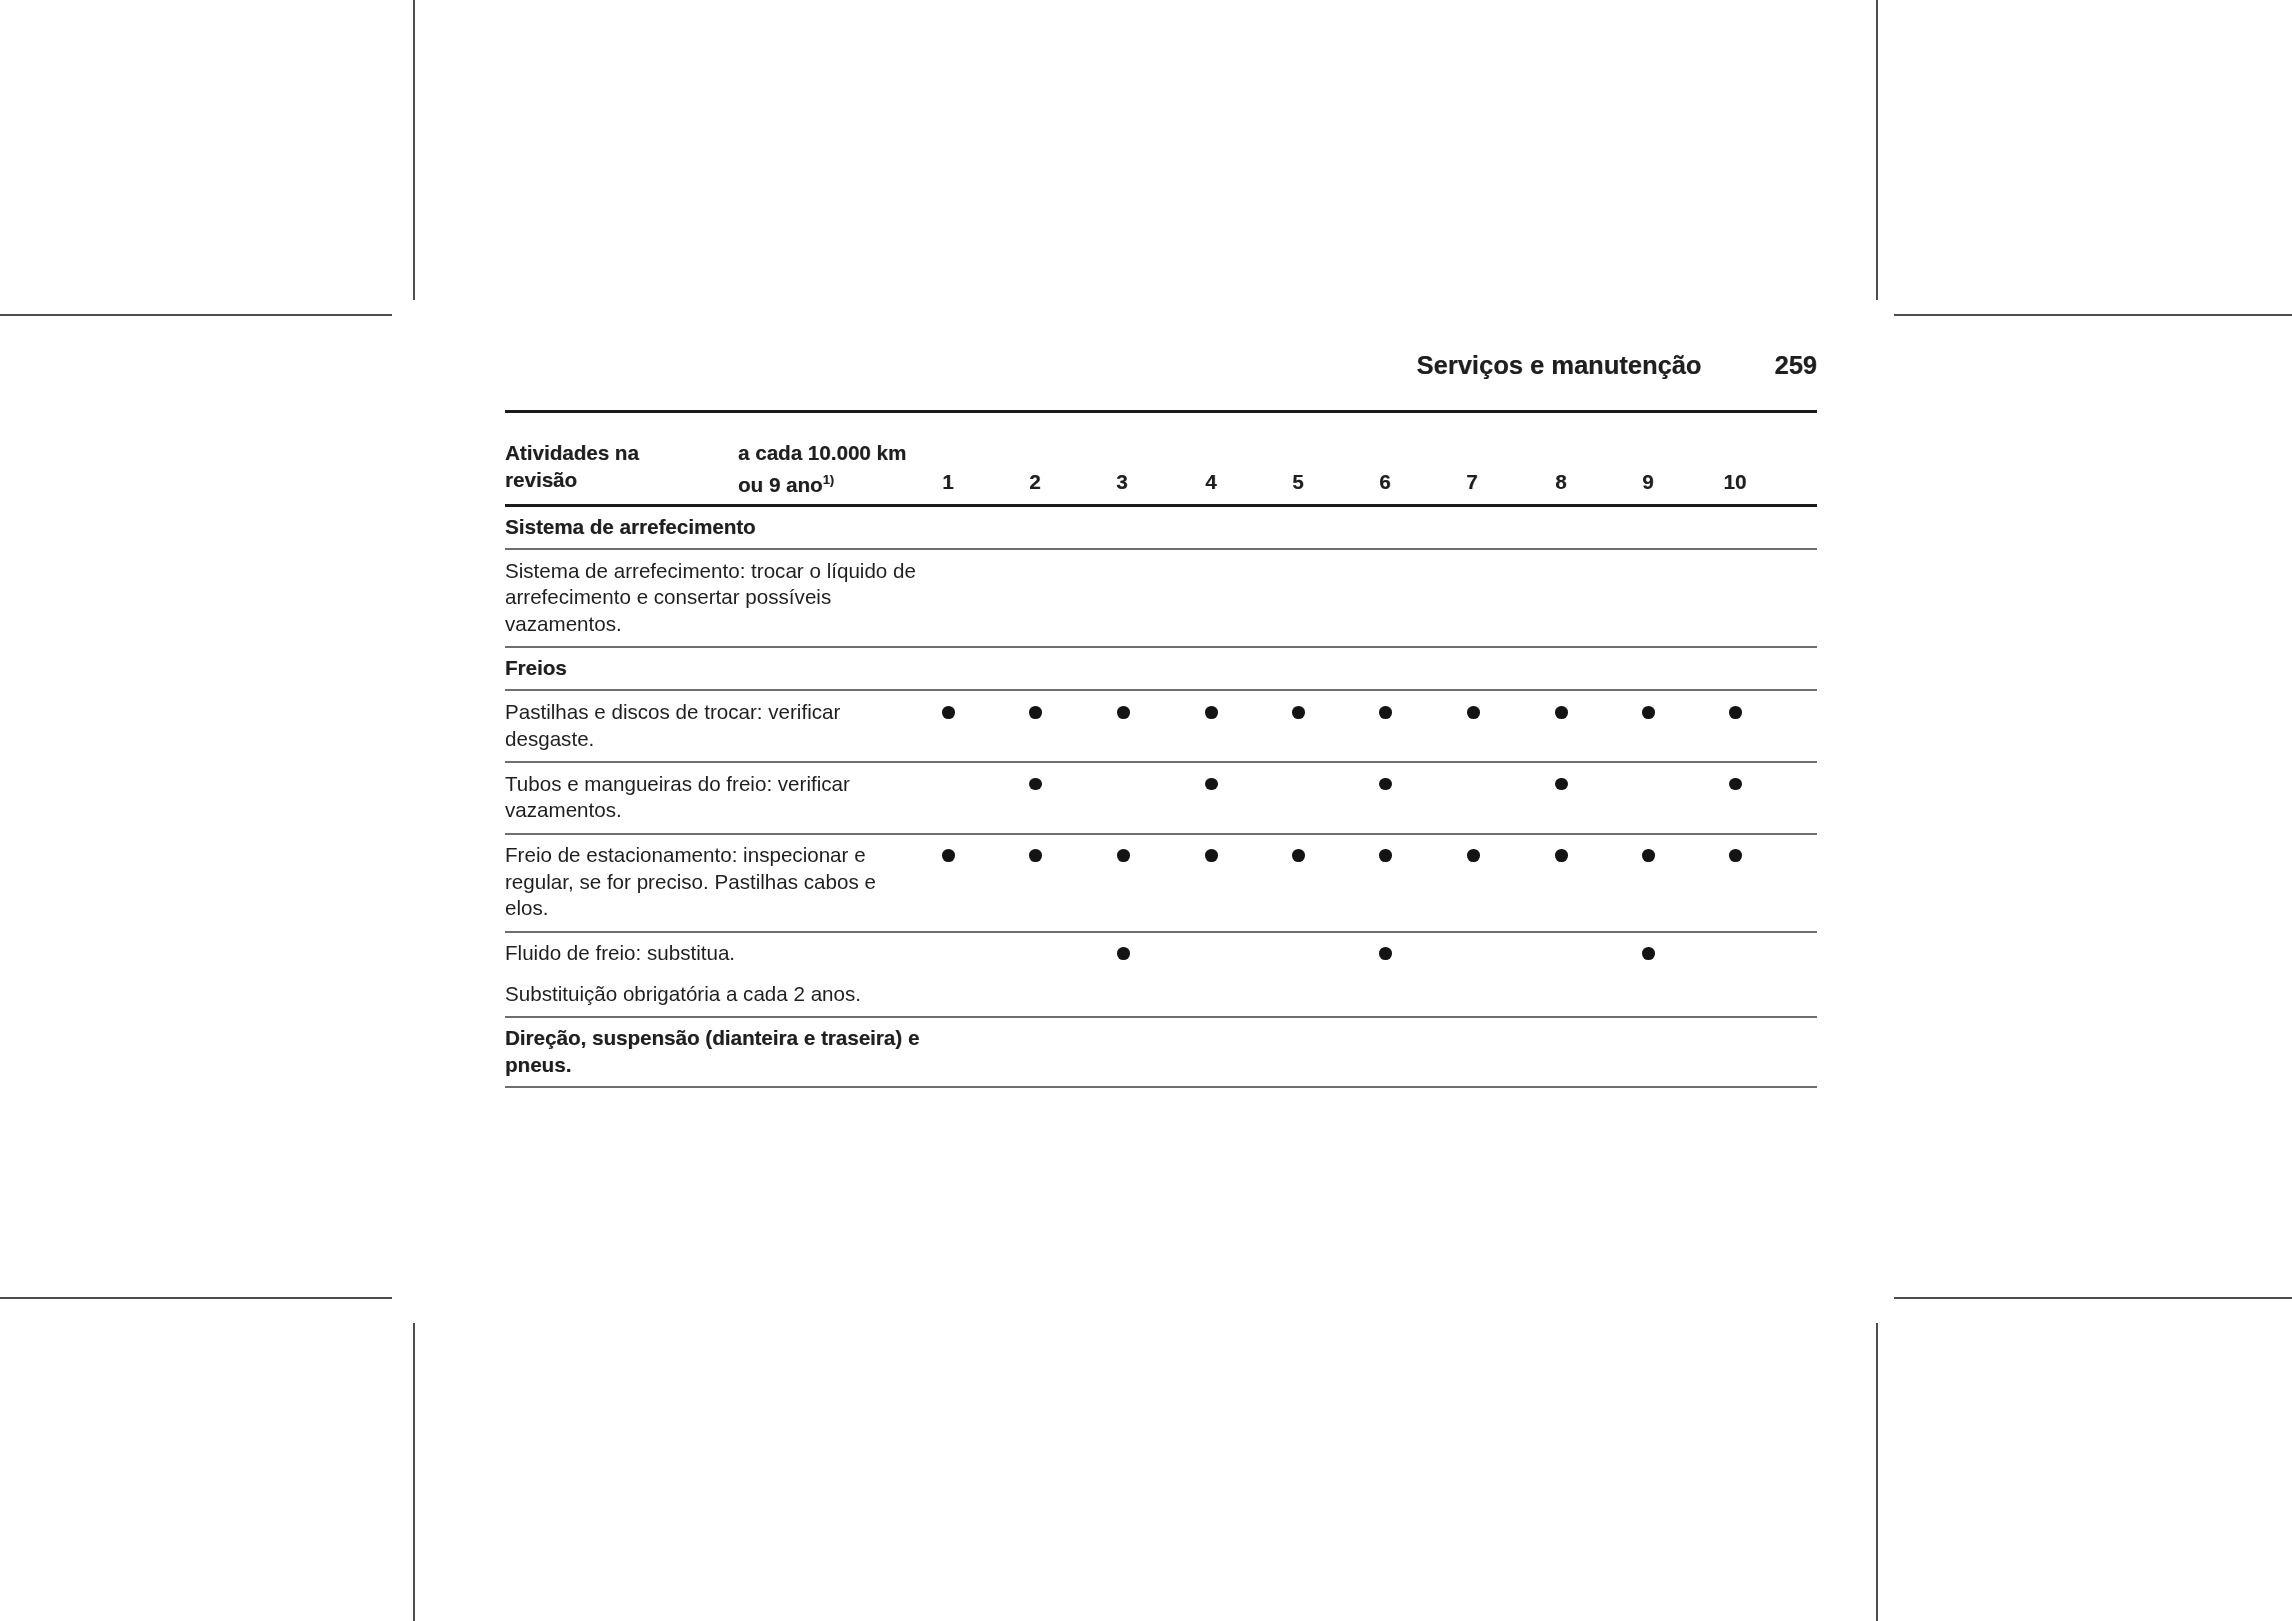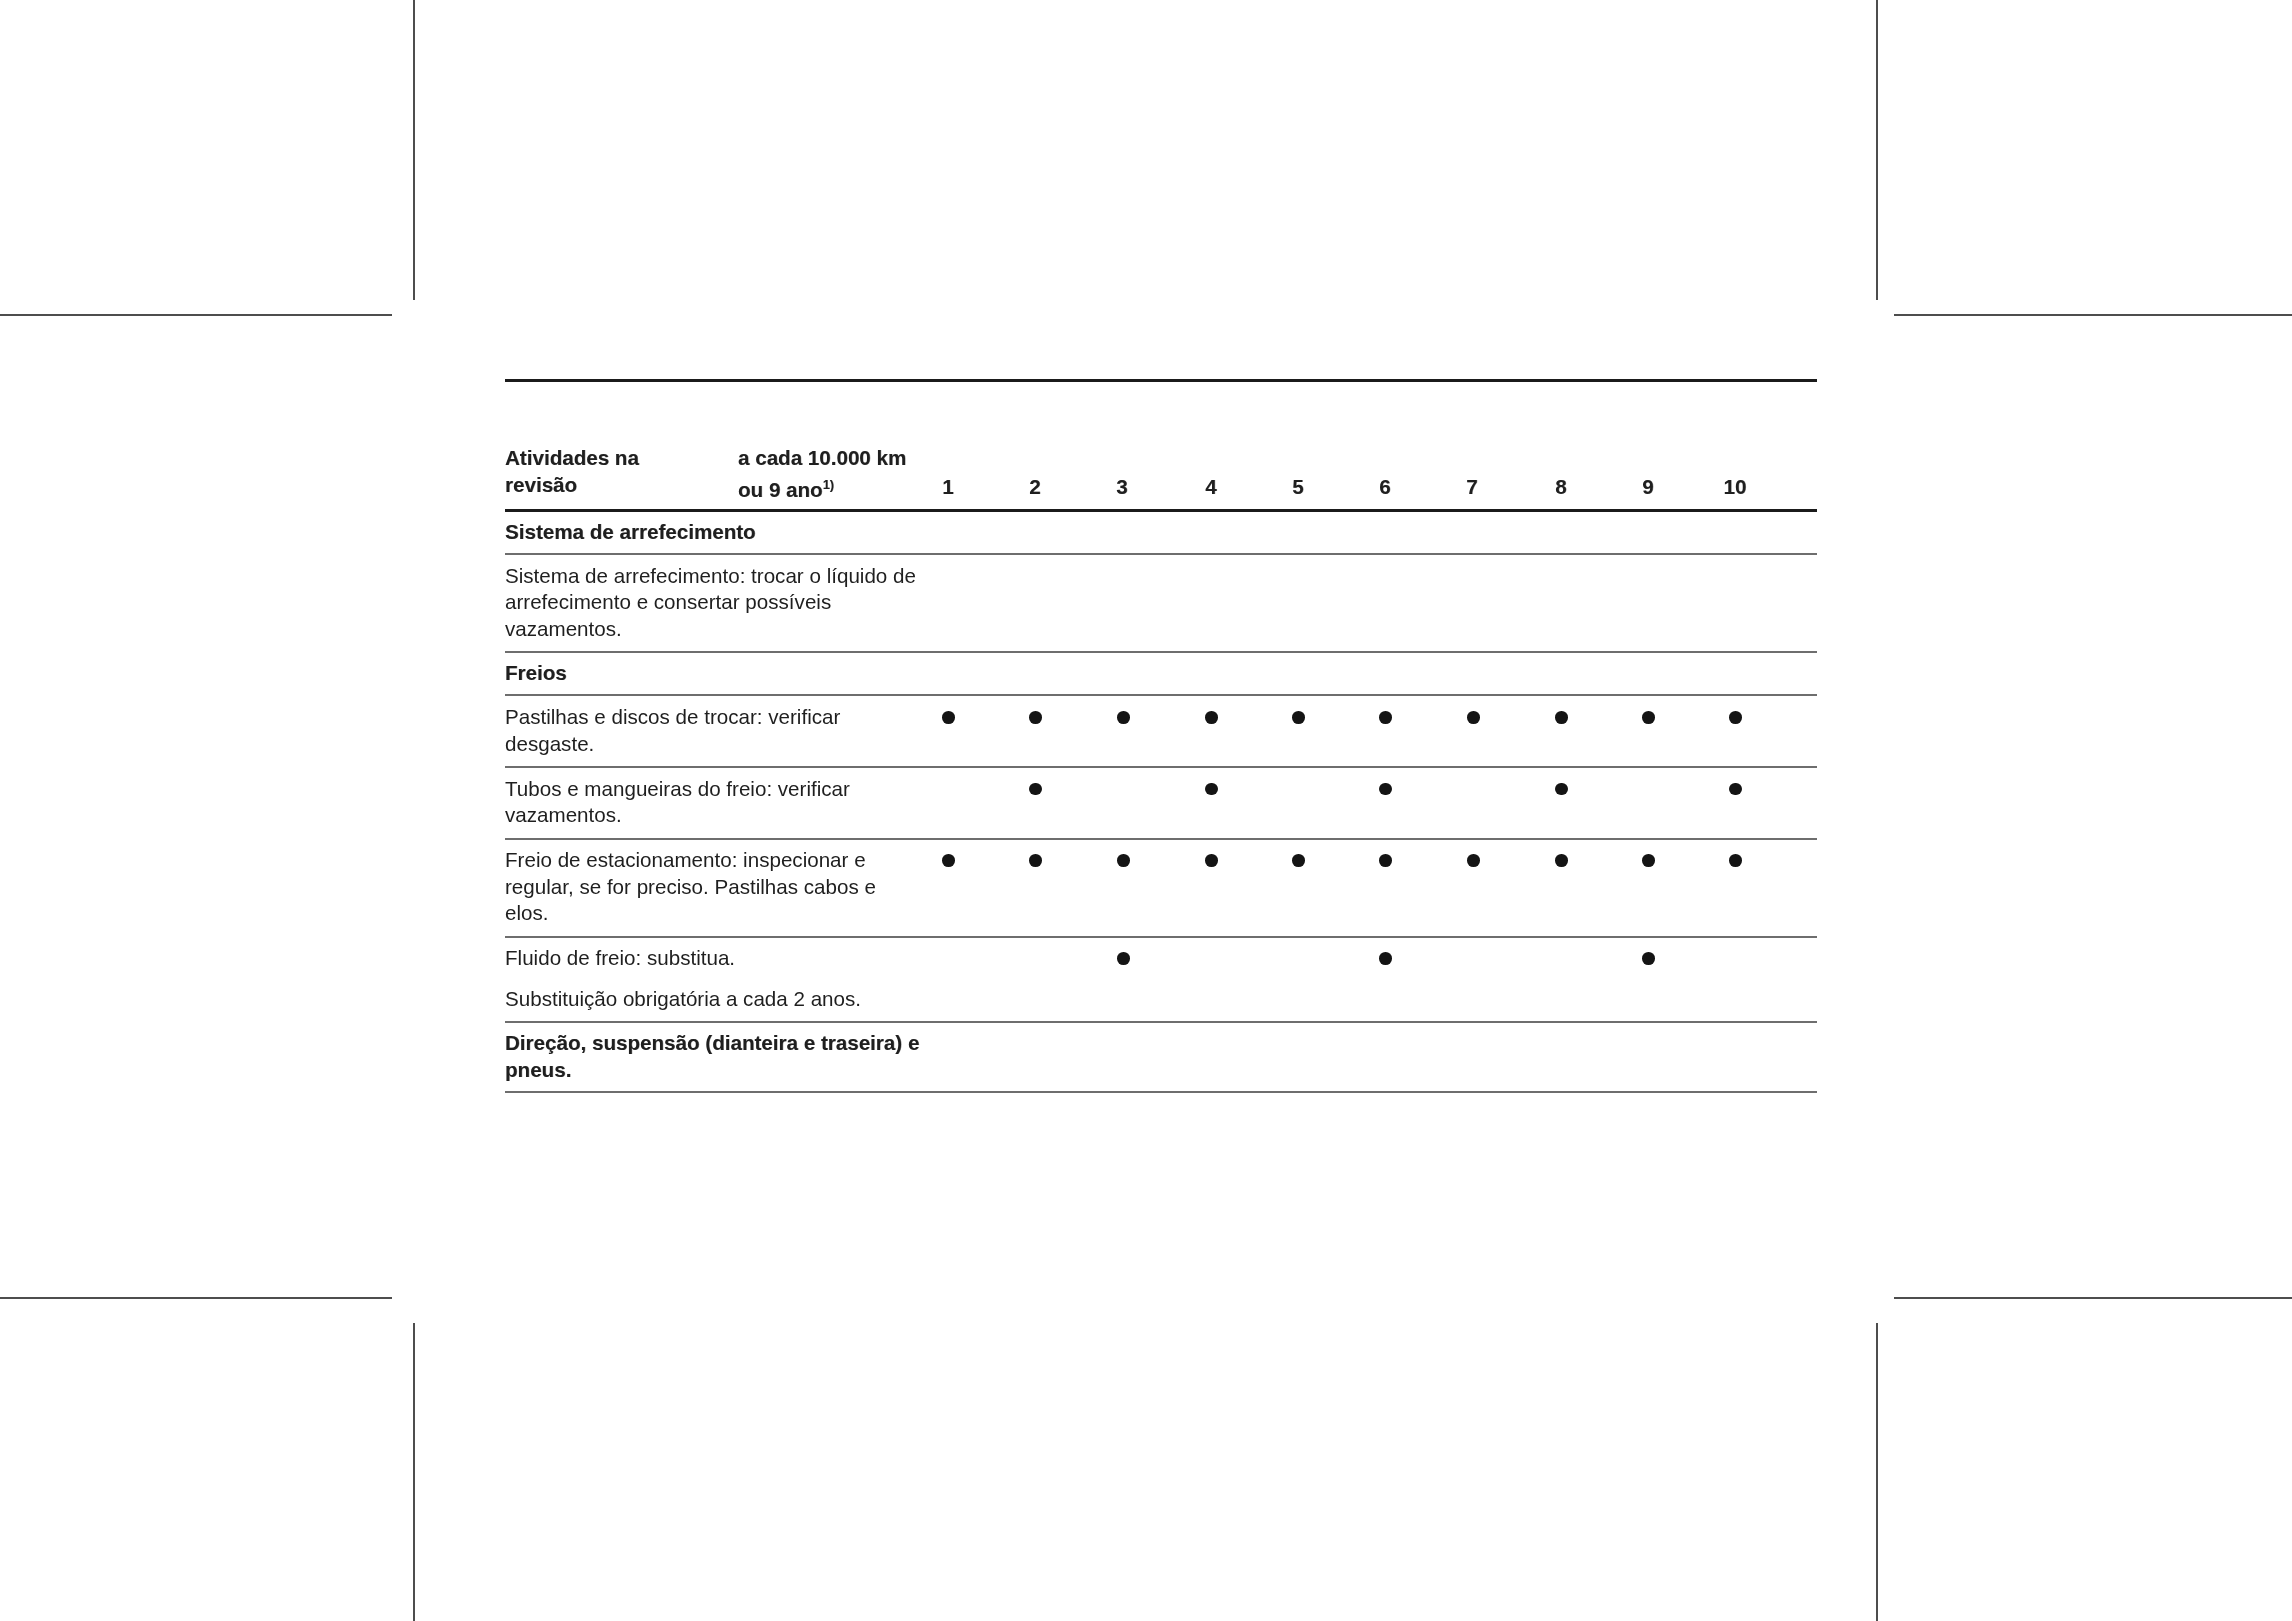--- a/index.html
+++ b/index.html
@@ -17,21 +17,20 @@
     text-shadow:0.5px 0 0 rgba(0,0,0,0.45);
   }
   .page-number { margin-left:73px; }
 
   .top-rule { height:2.9px; background:#1b1b1b; margin-top:28px; }
 
   .col-header {
     position:relative; height:91px; border-bottom:3.9px solid #1b1b1b;
     font-weight:bold; font-size:20.6px; line-height:26.5px;
     text-shadow:0.5px 0 0 rgba(0,0,0,0.4);
-    margin-top:36px;
   }
   .act-label { position:absolute; left:0; top:27.4px; }
   .interval-label { position:absolute; left:233px; top:27.4px; }
   .interval-label sup { font-size:12.7px; }
   .colnum { position:absolute; top:56px; transform:translateX(-50%); font-weight:bold; }
 
   .row { position:relative; border-bottom:2px solid #6e6e6e; padding:7.8px 0 8.8px; font-size:20.6px; line-height:26.5px; }
   .section-row { padding:6.9px 0 7.8px; }
   .section-title { font-weight:bold; text-shadow:0.5px 0 0 rgba(0,0,0,0.4); }
   .left-text { width:417px; }
@@ -49,20 +48,24 @@
   <div class="crop" style="left:1876px; top:0; width:2px; height:300px;"></div>
   <div class="crop" style="left:0; top:314px; width:392px; height:2px;"></div>
   <div class="crop" style="left:1894px; top:314px; width:399px; height:2px;"></div>
   <div class="crop" style="left:0; top:1297px; width:392px; height:2px;"></div>
   <div class="crop" style="left:1894px; top:1297px; width:399px; height:2px;"></div>
   <div class="crop" style="left:413px; top:1323px; width:2px; height:298px;"></div>
   <div class="crop" style="left:1876px; top:1323px; width:2px; height:298px;"></div>
 
   <div class="page">
 
+    <div class="page-header">
+      <span>Serviços e manutenção</span>
+      <span class="page-number">259</span>
+    </div>
 
     <div class="top-rule"></div>
 
     <div class="col-header">
       <div class="act-label">
         <div>Atividades na</div>
         <div>revisão</div>
       </div>
       <div class="interval-label">
         <div>a cada 10.000 km</div>

